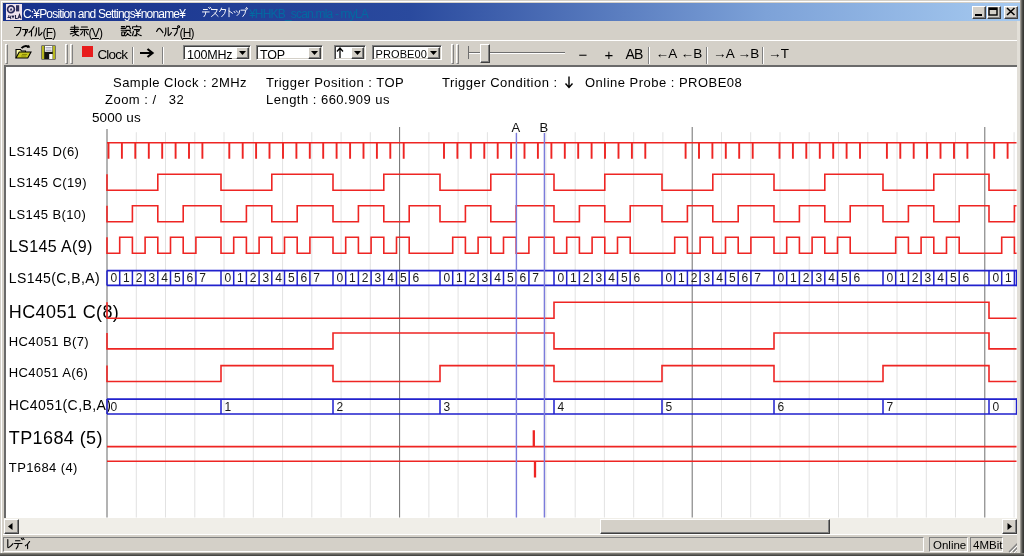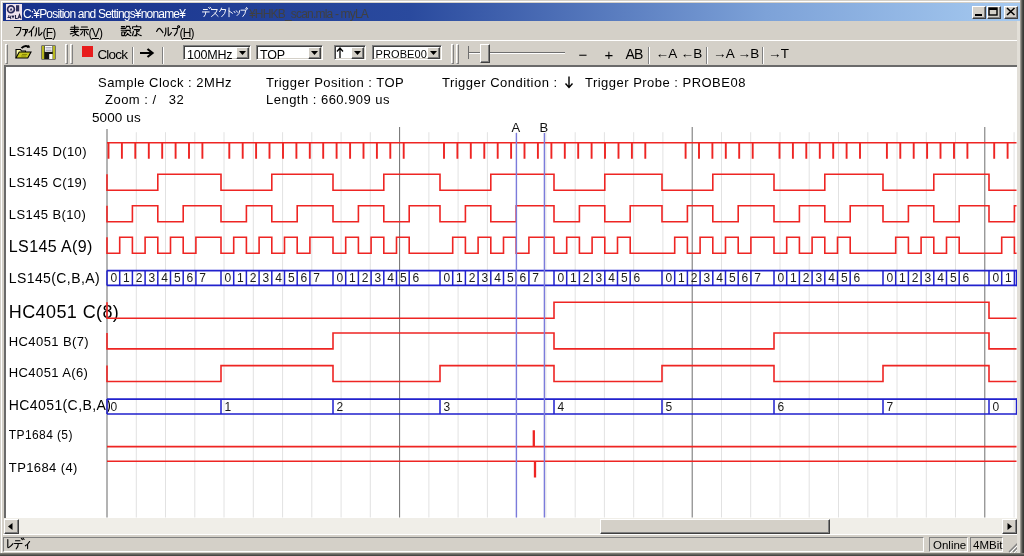--- a/index.html
+++ b/index.html
@@ -13,21 +13,21 @@
 <svg style="position:absolute;left:202.3px;top:6.5px;overflow:visible" width="48" height="13" viewBox="0 0 48 13">
     <g fill="none" stroke="#fff" stroke-width="1.05" stroke-linecap="round" stroke-linejoin="round">
       <path d="M1.5 2.8 H6.0 M0.5 5.5 H8.0 M4.3 5.5 Q4.3 9.0 2.2 10.8 M7.3 0.4 l1.1 1.3 M9.0 0.2 l1.1 1.3" transform="translate(0.0,0) scale(0.9)"></path>
       <path d="M1.0 2.8 H7.6 Q6.8 7.0 1.2 10.6 M4.6 6.6 Q6.6 8.8 8.4 10.4" transform="translate(8.5,0) scale(0.9)"></path>
       <path d="M3.2 1.2 Q2.6 3.4 1.0 5.2 M3.2 2.8 H7.8 Q7.6 7.6 3.4 10.8" transform="translate(16.7,0) scale(0.9)"></path>
       <path d="M2.8 1.0 V10.8 M2.8 4.4 Q4.8 5.6 6.6 7.0" transform="translate(24.5,0) scale(0.9)"></path>
       <path d="M1.0 4.8 l1.2 1.6 M3.6 4.2 l1.2 1.6 M7.4 4.0 Q7.2 8.0 4.4 9.6" transform="translate(31.1,0) scale(0.9)"></path>
       <path d="M0.4 3.5 H5.6 Q5.5 7.6 2.4 10.6 M6.6 0.8 a1.0 1.0 0 1 0 0.01 0" transform="translate(38.7,0) scale(0.9)"></path>
     </g>
   </svg>
-<div class="ab" style="left:249px;top:6.5px;font-size:12px;color:#404040;letter-spacing:-0.81px;white-space:pre">¥HHKB_scan.mla - myLA</div>
+<div class="ab" style="left:249px;top:6.5px;font-size:12px;color:#0369a1;letter-spacing:-0.81px;white-space:pre">¥HHKB_scan.mla - myLA</div>
 <div class="ab raised" style="left:971.5px;top:5.5px;width:14px;height:13px"></div>
 <div class="ab raised" style="left:986.5px;top:5.5px;width:14px;height:13px"></div>
 <div class="ab raised" style="left:1003.5px;top:5.5px;width:14px;height:13px"></div>
 <div class="ab" style="left:974.5px;top:13.5px;width:7px;height:2.5px;background:#000"></div>
 <svg class="ab" style="left:988px;top:7px" width="11" height="10" viewBox="0 0 11 10">
     <rect x="1" y="1" width="8" height="7" fill="none" stroke="#000" stroke-width="1.4"></rect>
     <rect x="1" y="1" width="8" height="2" fill="#000"></rect>
   </svg>
 <svg class="ab" style="left:1005.5px;top:7px" width="10" height="9" viewBox="0 0 10 9">
     <path d="M1 1 L8.5 8 M8.5 1 L1 8" stroke="#000" stroke-width="1.6"></path>
@@ -126,40 +126,40 @@
 <div class="ab raised" style="left:480px;top:43.5px;width:10px;height:19.5px"></div>
 <div class="tb" style="left:578.5px;top:46px;font-size:15px">−</div>
 <div class="tb" style="left:604.5px;top:46px;font-size:15px">+</div>
 <div class="tb" style="left:625.5px;top:46px;font-size:14px">AB</div>
 <div class="tb" style="left:655.5px;top:46px;font-size:13.5px">←A</div>
 <div class="tb" style="left:680.5px;top:46px;font-size:13.5px">←B</div>
 <div class="tb" style="left:713px;top:46px;font-size:13.5px">→A</div>
 <div class="tb" style="left:737.5px;top:46px;font-size:13.5px">→B</div>
 <div class="tb" style="left:768px;top:46px;font-size:13.5px">→T</div>
 <div class="ab" style="left:4px;top:65px;width:1013.5px;height:453px;background:#fff;border-left:2px solid #6a6a6a;border-top:2px solid #6a6a6a"></div>
-<div class="txt" style="left:98px;top:74.9px">Sample Clock : 2MHz</div>
+<div class="txt" style="left:113px;top:74.9px">Sample Clock : 2MHz</div>
 <div class="txt" style="left:266px;top:74.9px">Trigger Position : TOP</div>
 <div class="txt" style="left:442px;top:74.9px">Trigger Condition : </div>
 <svg class="ab" style="left:564px;top:75.5px" width="10" height="13" viewBox="0 0 10 13">
     <path d="M5 0.5 V11 M1.5 7.5 L5 11.5 L8.5 7.5" stroke="#000" stroke-width="1.4" fill="none"></path>
   </svg>
-<div class="txt" style="left:585px;top:74.9px">Trigger Probe : PROBE08</div>
+<div class="txt" style="left:585px;top:74.9px">Online Probe : PROBE08</div>
 <div class="txt" style="left:105px;top:91.9px">Zoom : /   32</div>
 <div class="txt" style="left:266px;top:91.9px">Length : 660.909 us</div>
 <div class="ab" style="left:92px;top:110px;font-size:13.5px;letter-spacing:0.1px">5000 us</div>
-<div class="txt" style="left:8.8px;top:143.5px;font-size:13px;letter-spacing:0.4px">LS145 D(10)</div>
+<div class="txt" style="left:8.8px;top:143.5px;font-size:13px;letter-spacing:0.4px">LS145 D(6)</div>
 <div class="txt" style="left:8.8px;top:175.3px;font-size:13px;letter-spacing:0.4px">LS145 C(19)</div>
 <div class="txt" style="left:8.8px;top:206.8px;font-size:13px;letter-spacing:0.4px">LS145 B(10)</div>
 <div class="txt" style="left:8.8px;top:238.2px;font-size:16px;letter-spacing:0.4px">LS145 A(9)</div>
 <div class="txt" style="left:8.8px;top:270.0px;font-size:14px;letter-spacing:0.4px">LS145(C,B,A)</div>
 <div class="txt" style="left:8.8px;top:301.5px;font-size:18px;letter-spacing:0.4px">HC4051 C(8)</div>
 <div class="txt" style="left:8.8px;top:333.9px;font-size:13px;letter-spacing:0.4px">HC4051 B(7)</div>
 <div class="txt" style="left:8.8px;top:365.4px;font-size:13px;letter-spacing:0.4px">HC4051 A(6)</div>
 <div class="txt" style="left:8.8px;top:396.8px;font-size:14px;letter-spacing:0.4px">HC4051(C,B,A)</div>
-<div class="txt" style="left:8.8px;top:428.3px;font-size:12px;letter-spacing:0.4px">TP1684 (5)</div>
+<div class="txt" style="left:8.8px;top:428.3px;font-size:18px;letter-spacing:0.4px">TP1684 (5)</div>
 <div class="txt" style="left:8.8px;top:459.8px;font-size:13px;letter-spacing:0.4px">TP1684 (4)</div>
 <svg style="position:absolute;left:0;top:0" width="1024" height="556" viewBox="0 0 1024 556" font-family="Liberation Sans, sans-serif">
     <line x1="136.3" y1="132.2" x2="136.3" y2="517.5" stroke="#e2e2e2" stroke-width="1"></line>
     <line x1="165.5" y1="132.2" x2="165.5" y2="517.5" stroke="#e2e2e2" stroke-width="1"></line>
     <line x1="194.8" y1="132.2" x2="194.8" y2="517.5" stroke="#e2e2e2" stroke-width="1"></line>
     <line x1="224.0" y1="132.2" x2="224.0" y2="517.5" stroke="#e2e2e2" stroke-width="1"></line>
     <line x1="253.3" y1="132.2" x2="253.3" y2="517.5" stroke="#e2e2e2" stroke-width="1"></line>
     <line x1="282.6" y1="132.2" x2="282.6" y2="517.5" stroke="#e2e2e2" stroke-width="1"></line>
     <line x1="311.8" y1="132.2" x2="311.8" y2="517.5" stroke="#e2e2e2" stroke-width="1"></line>
     <line x1="341.1" y1="132.2" x2="341.1" y2="517.5" stroke="#e2e2e2" stroke-width="1"></line>

